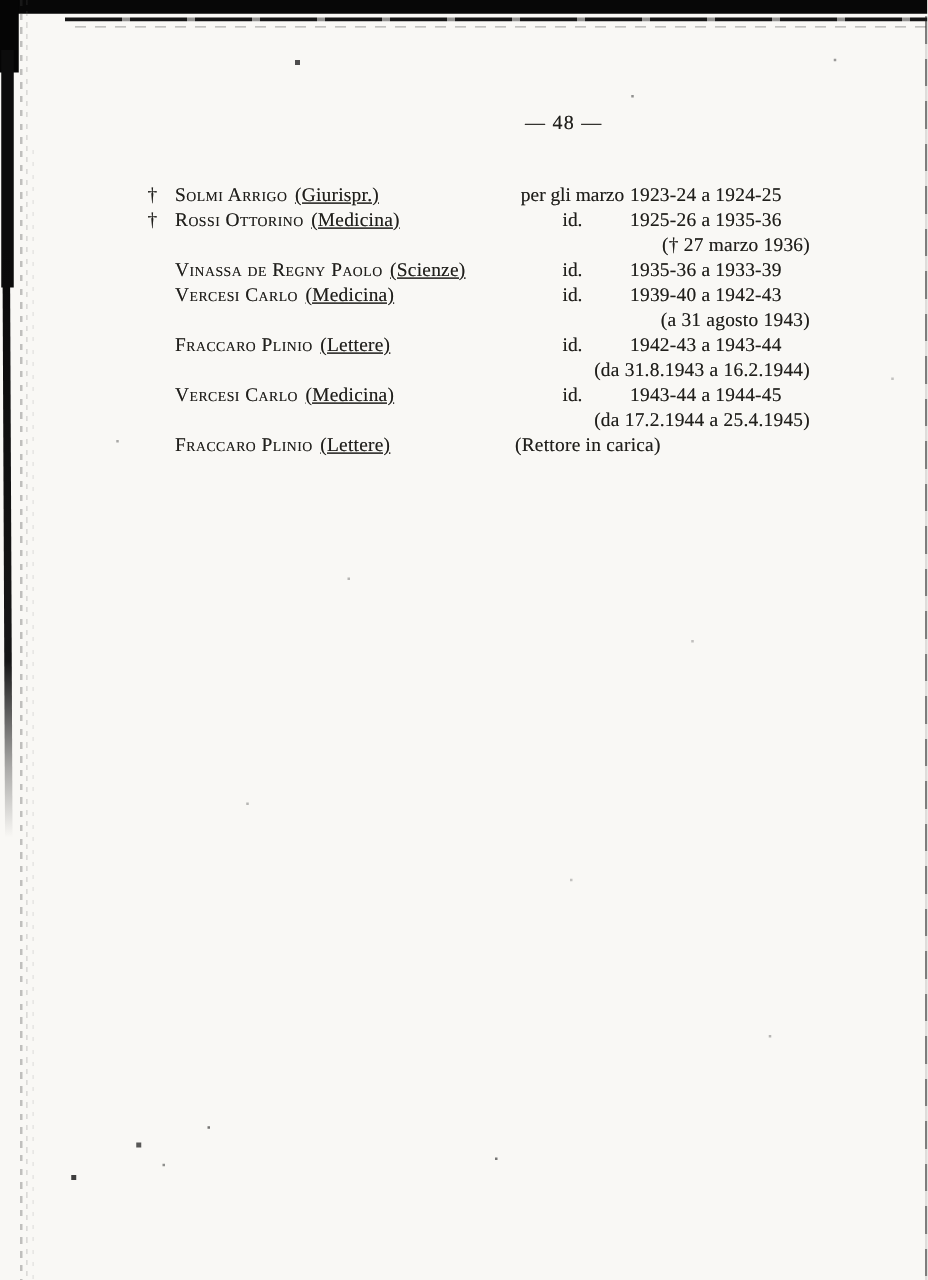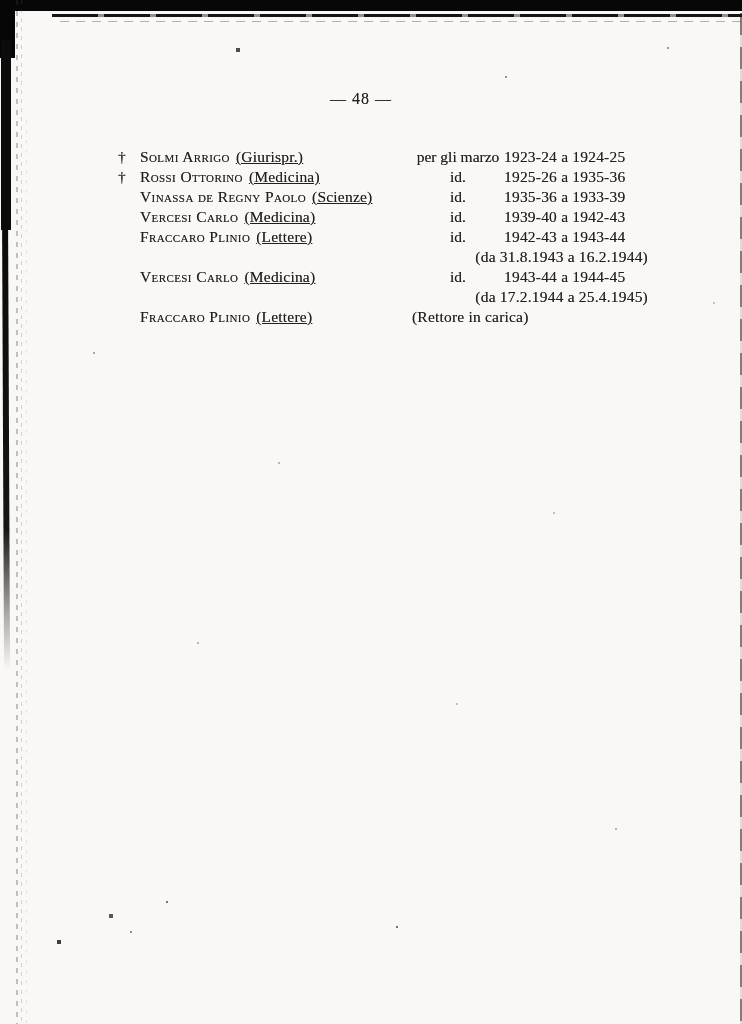--- a/index.html
+++ b/index.html
@@ -47,22 +47,22 @@
       456px 703px 0 0 rgba(70,70,70,.3),
       615px 828px 0 0 rgba(60,60,60,.35),
       166px 901px 0 0 rgba(30,30,30,.6),
       110px 915px 0 1px rgba(20,20,20,.7),
       130px 931px 0 0 rgba(40,40,40,.5),
       396px 926px 0 0 rgba(30,30,30,.6),
       58px 941px 0 1px rgba(15,15,15,.8),
       713px 302px 0 0 rgba(70,70,70,.3);}
   
   .pagenum{
-    position:absolute;top:90px;left:330px;width:140px;
-    text-align:left;font-size:16px;letter-spacing:1px;
+    position:absolute;top:90px;left:342px;width:140px;
+    text-align:right;font-size:16px;letter-spacing:1px;
   }
   .list{
     position:absolute;top:147px;left:118px;width:532px;
     font-size:15.5px;line-height:20px;
   }
   .row{display:flex;}
   .c{display:block;}
   .dg{width:22px;}
   .nm{width:272px;letter-spacing:.2px;}
   .sc{font-variant:small-caps;letter-spacing:.4px;}
@@ -101,35 +101,41 @@
       <span class="c yr">1923-24 a 1924-25</span>
     </div>
 
     <div class="row">
       <span class="c dg">†</span>
       <span class="c nm"><span class="sc">Rossi Ottorino</span><span class="dept">(Medicina)</span></span>
       <span class="c mid">id.</span>
       <span class="c yr">1925-26 a 1935-36</span>
     </div>
 
+    <div class="row">
+      <span class="c note-cell">(† 27 marzo 1936)</span>
+    </div>
 
     <div class="row">
       <span class="c dg"></span>
       <span class="c nm"><span class="sc">Vinassa de Regny Paolo</span><span class="dept">(Scienze)</span></span>
       <span class="c mid">id.</span>
       <span class="c yr">1935-36 a 1933-39</span>
     </div>
 
     <div class="row">
       <span class="c dg"></span>
       <span class="c nm"><span class="sc">Vercesi Carlo</span><span class="dept">(Medicina)</span></span>
       <span class="c mid">id.</span>
       <span class="c yr">1939-40 a 1942-43</span>
     </div>
 
+    <div class="row">
+      <span class="c note-cell">(a 31 agosto 1943)</span>
+    </div>
 
     <div class="row">
       <span class="c dg"></span>
       <span class="c nm"><span class="sc">Fraccaro Plinio</span><span class="dept">(Lettere)</span></span>
       <span class="c mid">id.</span>
       <span class="c yr">1942-43 a 1943-44</span>
     </div>
 
     <div class="row">
       <span class="c note-cell">(da 31.8.1943 a 16.2.1944)</span>

